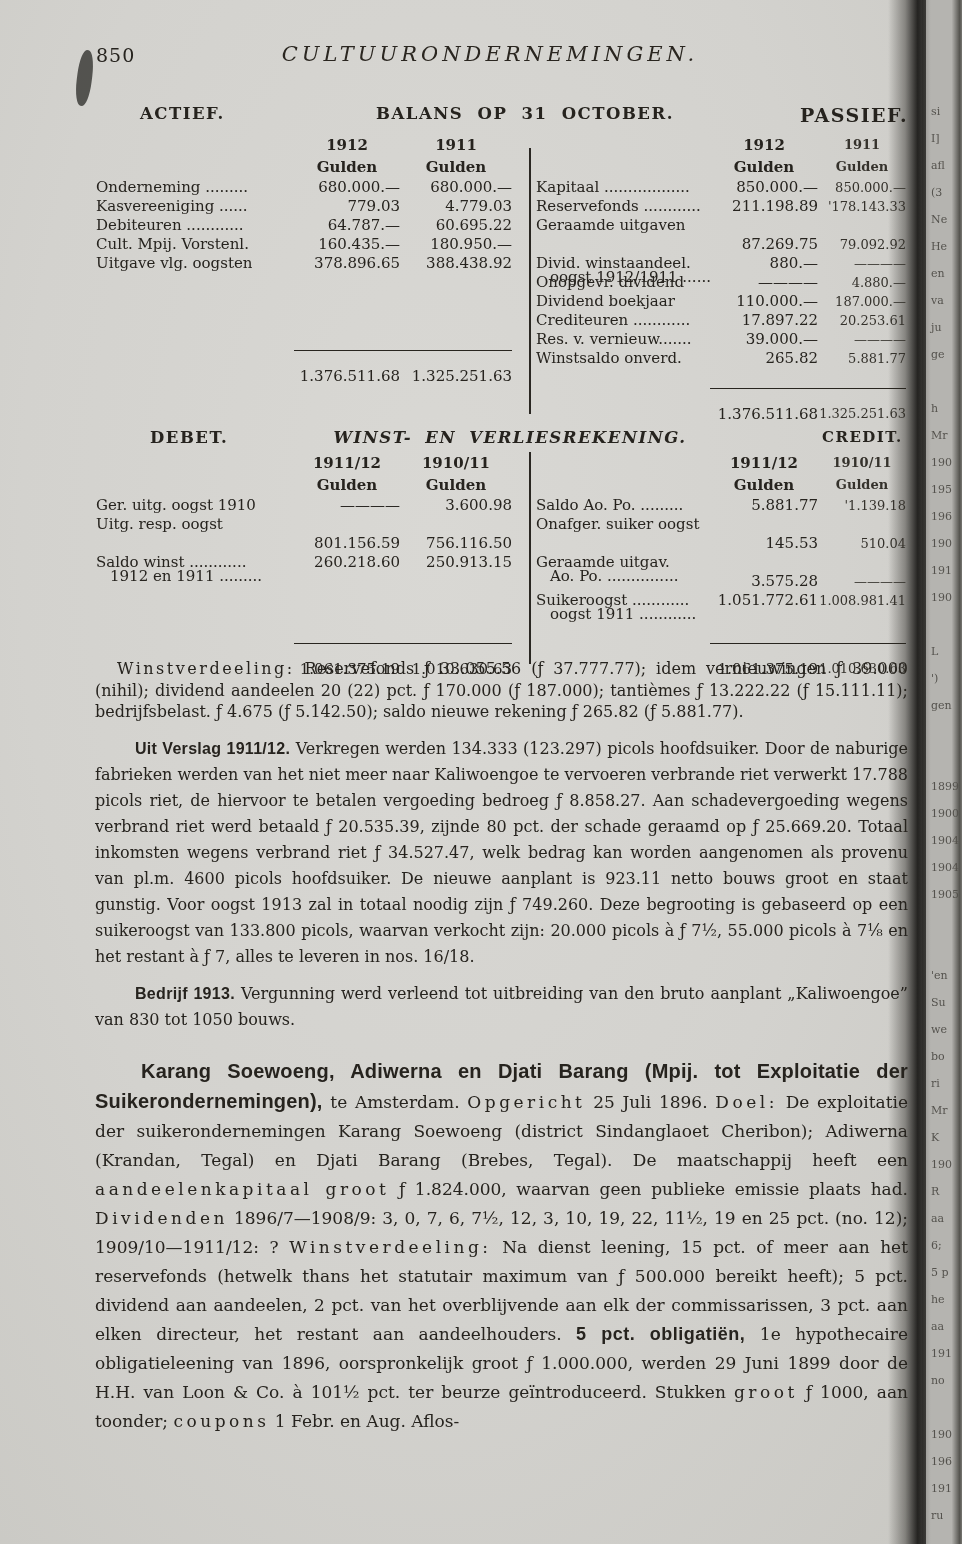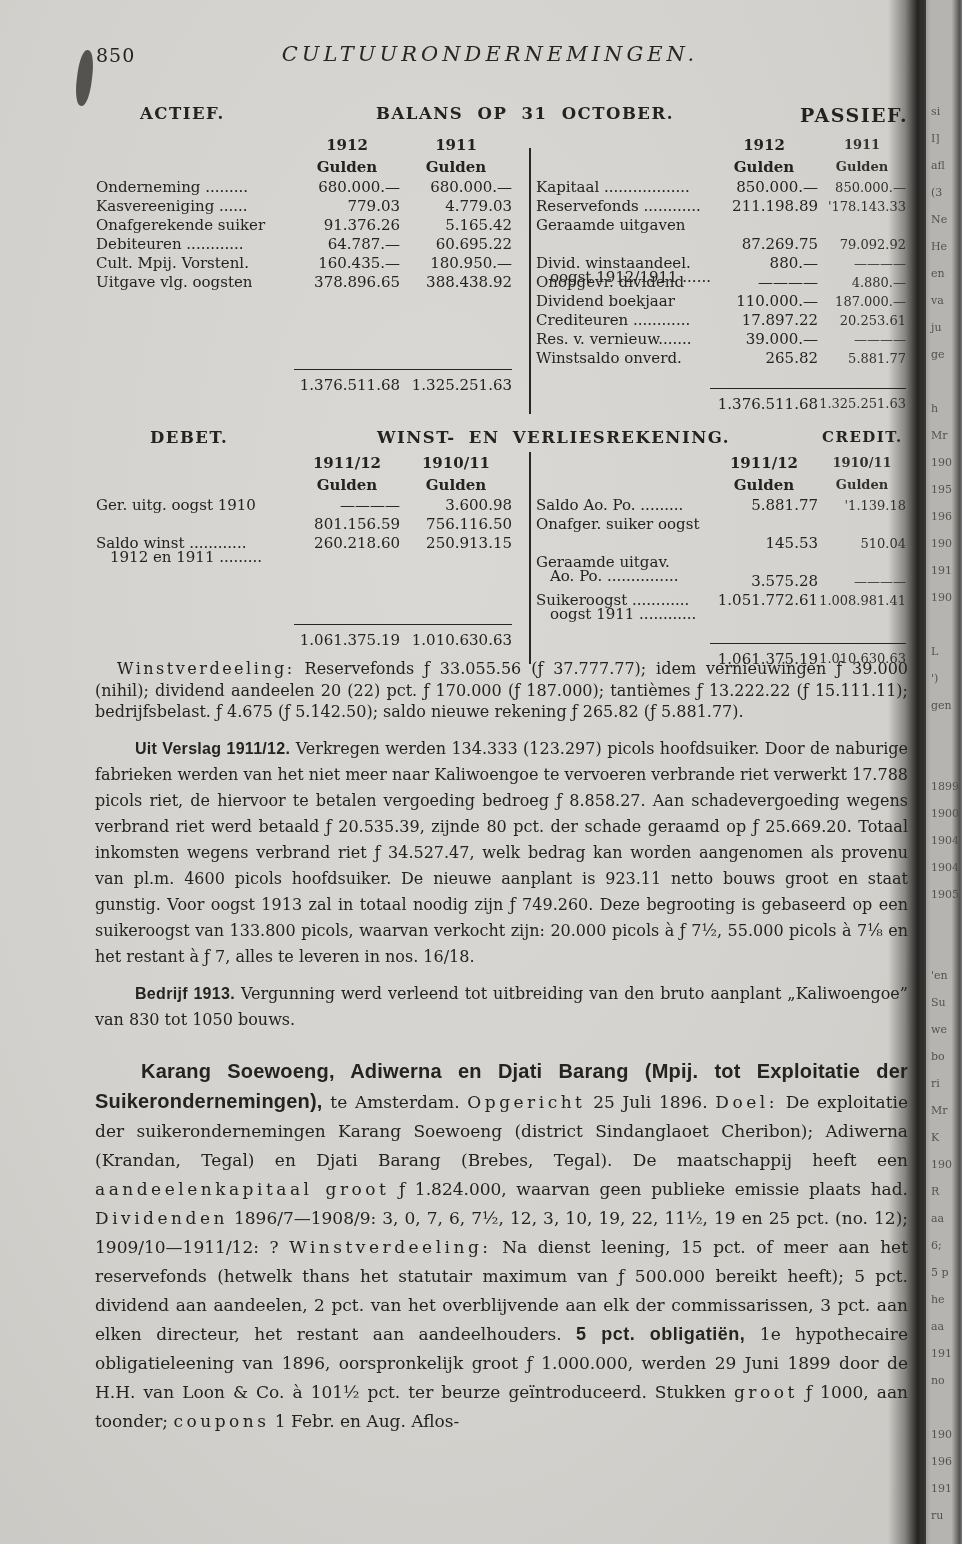--- a/index.html
+++ b/index.html
@@ -24,41 +24,41 @@
   
   .pgnum{position:absolute;left:96px;top:44px;font-size:19px;letter-spacing:1px;}
   .runtitle{position:absolute;left:180px;top:42px;width:620px;text-align:center;
     font-style:italic;font-size:21px;letter-spacing:4px;word-spacing:6px;color:#2a2620;}
   
   .sec-h{position:absolute;font-weight:bold;font-size:16.5px;letter-spacing:1.5px;color:#26231e;}
   .h-actief{left:140px;top:104px;}
   .h-balans{left:320px;top:104px;width:410px;text-align:center;word-spacing:7px;}
   .h-passief{left:800px;top:104px;font-size:19px;}
   .h-debet{left:150px;top:428px;}
-  .h-winst{left:290px;top:428px;width:440px;text-align:right;word-spacing:6px;}
+  .h-winst{left:290px;top:428px;width:440px;text-align:center;word-spacing:6px;font-style:italic;}
   .h-credit{left:822px;top:428px;font-size:15px;}
   
   .tbl{position:absolute;font-size:15px;}
   .bs-l{left:96px;top:134px;width:416px;}
   .bs-r{left:536px;top:134px;width:370px;}
   .wv-l{left:96px;top:452px;width:416px;}
   .wv-r{left:536px;top:452px;width:370px;}
   .row{display:grid;height:19px;line-height:19px;}
   .bs-l .row,.wv-l .row{grid-template-columns:198px 106px 112px;}
   .bs-r .row,.wv-r .row{grid-template-columns:174px 108px 88px;}
   .row.hdr{height:22px;line-height:22px;font-weight:bold;}
   .yr{text-align:center;white-space:nowrap;}
   .bs-r .yr:last-child,.wv-r .yr:last-child{font-size:13px;color:#35322c;}
   .lab{white-space:nowrap;overflow:visible;}
   .lab.ind{padding-left:14px;margin-top:33px;}
   .num{text-align:right;white-space:nowrap;}
   .bs-r .num:last-child,.wv-r .num:last-child{font-size:13px;color:#35322c;}
   .sp-bl{height:77px;} .sp-br{height:20px;} .sp-wl{height:71px;} .sp-wr{height:33px;}
   .trow{height:27px;line-height:22px;}
-  .trow .num{border-top:1.5px solid #28251f;padding-top:4px;}
+  .trow .num{border-top:1.5px solid #28251f;padding-top:14px;}
   .vline{position:absolute;left:529px;width:1.5px;background:#2a2722;}
   .vline1{top:148px;height:266px;}
   .vline2{top:452px;height:212px;}
   
   .text-col{position:absolute;left:95px;top:658px;width:813px;}
   .text-col p{margin:0;text-align:justify;}
   .p-winstverd{font-size:16px;line-height:21.5px;text-indent:22px;}
   .p-verslag{margin-top:13px !important;font-size:16px;line-height:26px;text-indent:40px;}
   .p-bedrijf{margin-top:11px !important;font-size:16px;line-height:26px;text-indent:40px;}
   .p-company{margin-top:24px !important;font-size:17px;line-height:29px;text-indent:46px;}
@@ -152,25 +152,20 @@
         <span class="lab">Onderneming .........</span>
         <span class="num">680.000.—</span>
         <span class="num">680.000.—</span>
       </div>
     <div class="row">
         <span class="lab">Kasvereeniging ......</span>
         <span class="num">779.03</span>
         <span class="num">4.779.03</span>
       </div>
     <div class="row">
-        <span class="lab">Onafgerekende suiker</span>
-        <span class="num">91.376.26</span>
-        <span class="num">5.165.42</span>
-      </div>
-    <div class="row">
         <span class="lab">Debiteuren ............</span>
         <span class="num">64.787.—</span>
         <span class="num">60.695.22</span>
       </div>
     <div class="row">
         <span class="lab">Cult. Mpij. Vorstenl.</span>
         <span class="num">160.435.—</span>
         <span class="num">180.950.—</span>
       </div>
     <div class="row">
@@ -269,20 +264,25 @@
       </div>
     <div class="row hdr">
         <span class="lab"></span>
         <span class="yr">Gulden</span>
         <span class="yr">Gulden</span>
       </div>
     <div class="row">
         <span class="lab">Ger. uitg. oogst 1910</span>
         <span class="num">————</span>
         <span class="num">3.600.98</span>
+      </div>
+    <div class="row">
+        <span class="lab">Uitg. resp. oogst</span>
+        <span class="num"></span>
+        <span class="num"></span>
       </div>
     <div class="row">
         <span class="lab ind">1912 en 1911 .........</span>
         <span class="num">801.156.59</span>
         <span class="num">756.116.50</span>
       </div>
     <div class="row">
         <span class="lab">Saldo winst ............</span>
         <span class="num">260.218.60</span>
         <span class="num">250.913.15</span>

